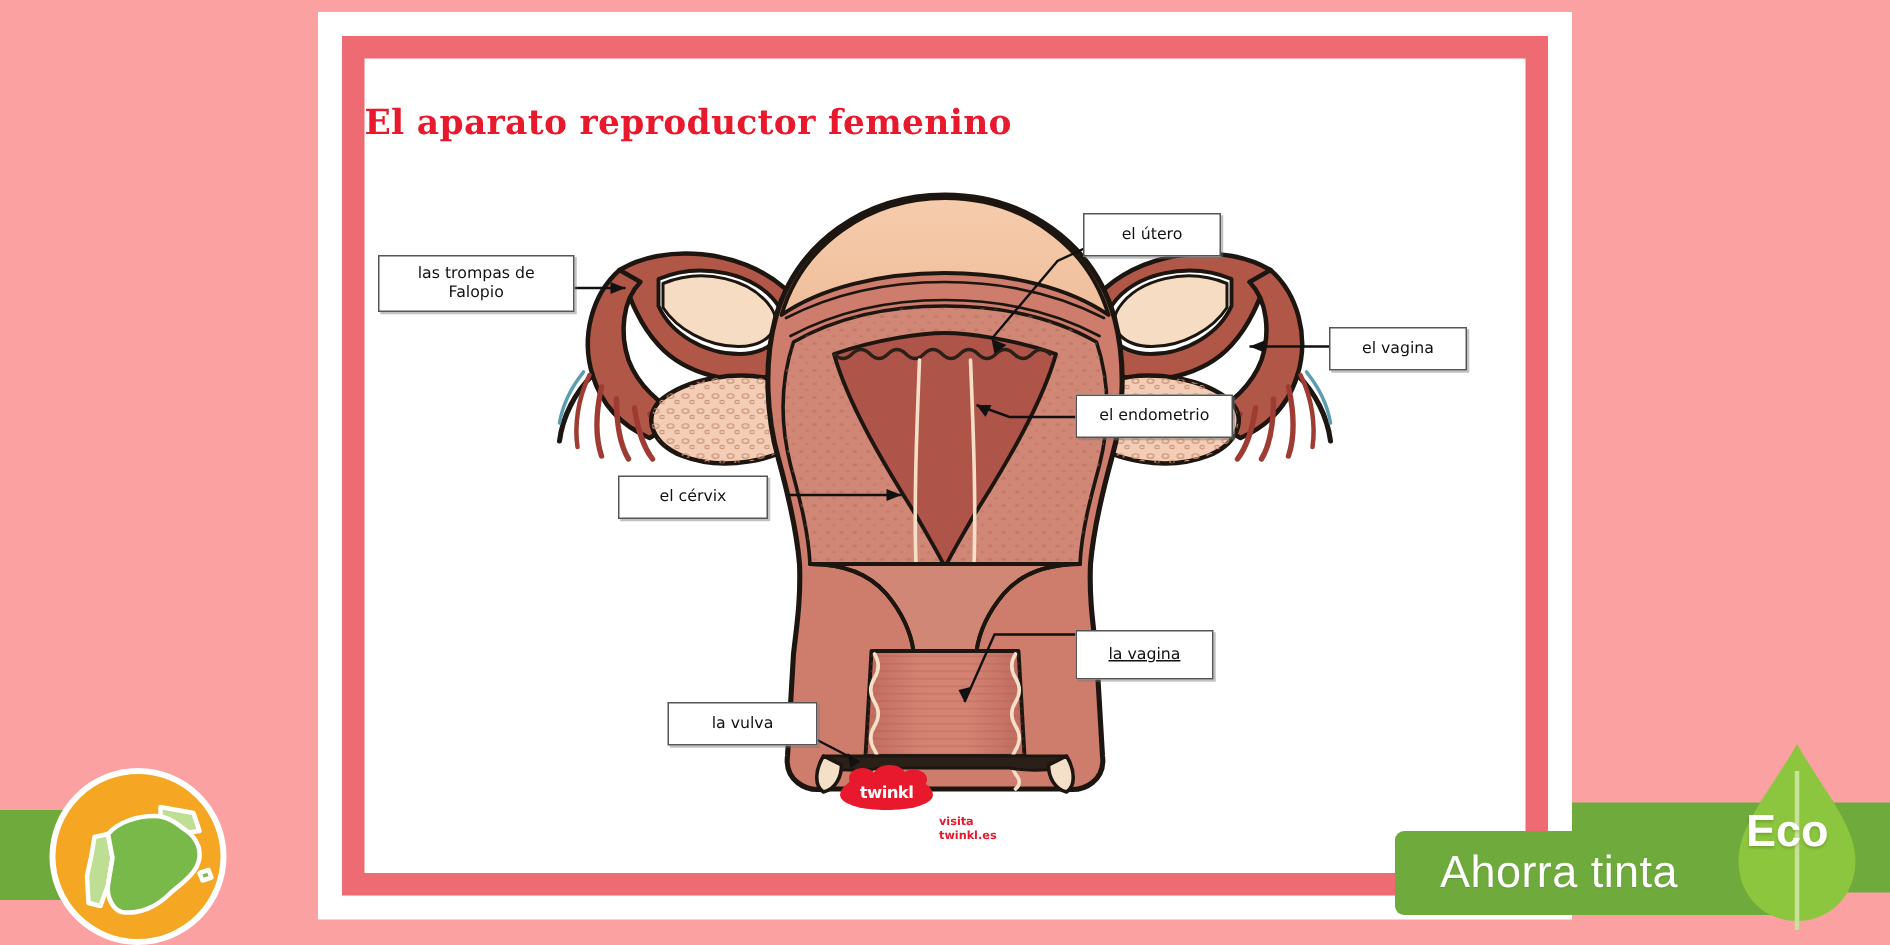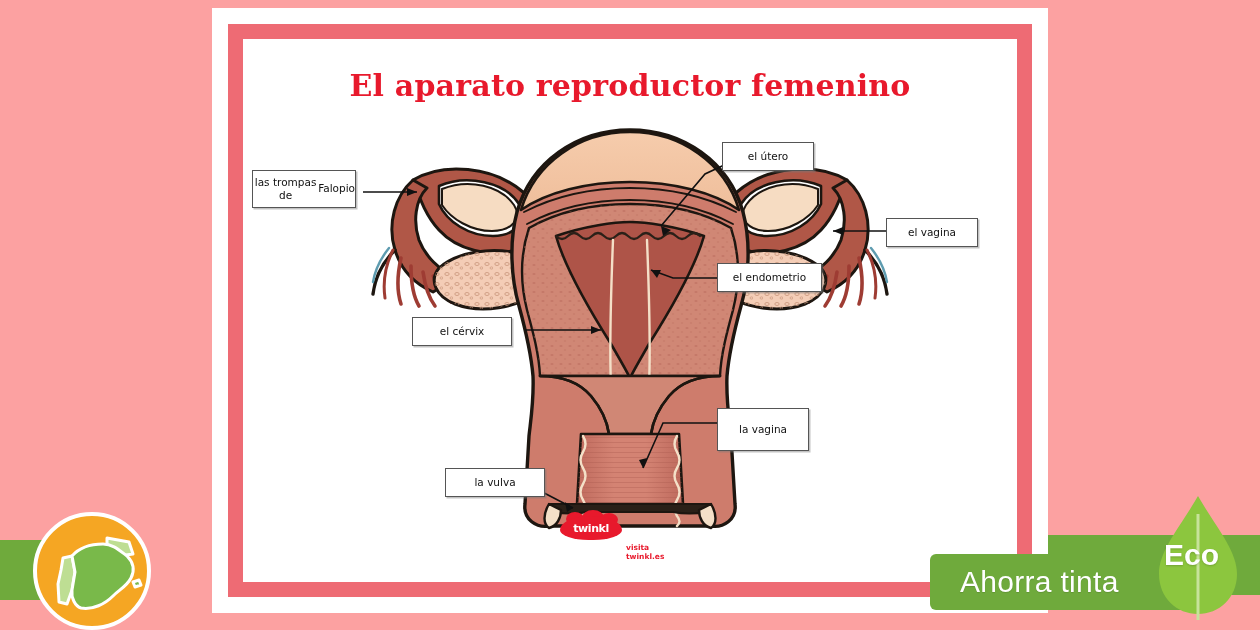--- a/index.html
+++ b/index.html
@@ -59,23 +59,22 @@
   .poster-border-outer{
     position:absolute;left:228px;top:24px;width:804px;height:573px;
     background:#EE6B74;
   }
   .poster-border-inner{
     position:absolute;left:243px;top:39px;width:774px;height:543px;
     background:#ffffff;
   }
   .poster-title{
     position:absolute;left:243px;top:68px;width:774px;
-    text-align:center;
     color:#E8192C;
-    font-size:30px;font-weight:bold;
+    font-size:23px;font-weight:bold;
     font-family:"DejaVu Serif",serif;
     letter-spacing:.2px;
   }
   
   .diagram{
     position:absolute;left:243px;top:100px;width:774px;height:430px;
   }
   .diagram svg{display:block;}
   
   .lbl{
@@ -313,42 +312,42 @@
     <polygon points="418,126 420,136 428,130"></polygon>
     <polygon points="590,131 600,127 600,135"></polygon>
     <polygon points="408,170 414,178 418,170"></polygon>
     <polygon points="358,230 348,226 348,234"></polygon>
     <polygon points="400,368 404,358 396,360"></polygon>
     <polygon points="330,408 322,402 324,412"></polygon>
   </g>
 </svg>
 </div>
 
-<div class="lbl" style="left:252px;top:170px;width:104px;height:38px;">
+<div class="lbl" style="left:252px;top:170px;width:131px;height:38px;flex-direction:column;">
   <span>las trompas de</span>
   <span>Falopio</span>
 </div>
 
 <div class="lbl" style="left:722px;top:142px;width:92px;height:29px;">
   <span>el útero</span>
 </div>
 
 <div class="lbl" style="left:886px;top:218px;width:92px;height:29px;">
   <span>el vagina</span>
 </div>
 
 <div class="lbl" style="left:717px;top:263px;width:105px;height:29px;">
   <span>el endometrio</span>
 </div>
 
 <div class="lbl" style="left:412px;top:317px;width:100px;height:29px;">
   <span>el cérvix</span>
 </div>
 
-<div class="lbl" style="left:717px;top:408px;width:92px;height:43px;">
+<div class="lbl" style="left:717px;top:420px;width:92px;height:33px;text-decoration:underline;">
   <span>la vagina</span>
 </div>
 
 <div class="lbl" style="left:412px;top:468px;width:100px;height:29px;margin-left:33px;">
   <span>la vulva</span>
 </div>
 
 <div class="twinkl">
   <div class="twinkl-bump" style="left:6px;top:-3px;width:18px;height:14px;"></div>
   <div class="twinkl-bump" style="left:22px;top:-5px;width:22px;height:15px;"></div>

